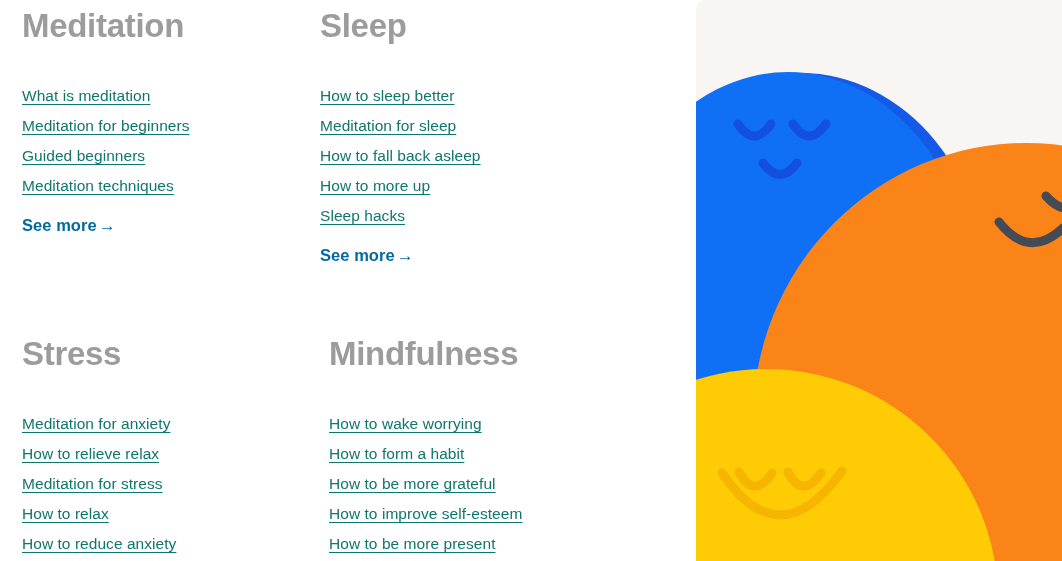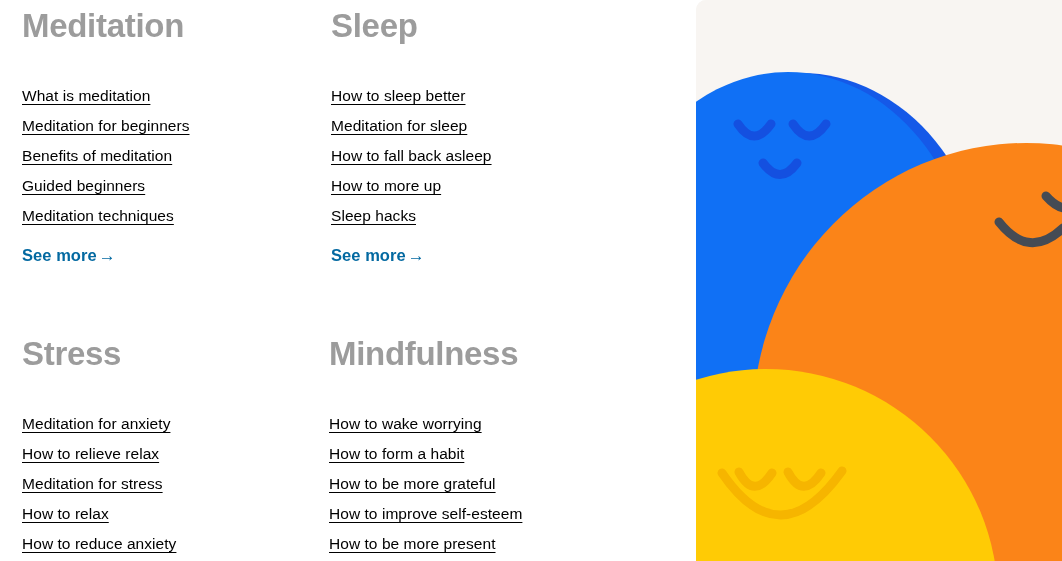--- a/index.html
+++ b/index.html
@@ -28,21 +28,21 @@
     left: 0;
     top: 0;
     width: 696px;
     height: 512px;
   }
 
   .category {
     position: absolute;
   }
   .cat-meditation   { left: 22px;  top: 4px;   width: 300px; }
-  .cat-sleep        { left: 331px; top: 4px;   width: 340px; }
+  .cat-sleep        { left: 320px; top: 4px;   width: 340px; }
   .cat-stress       { left: 22px;  top: 332px; width: 300px; }
   .cat-mindfulness  { left: 329px; top: 332px; width: 340px; }
 
   .cat-title {
     font-size: 33px;
     font-weight: 700;
     line-height: 44px;
     color: #9c9c9c;
     letter-spacing: -0.3px;
     margin: 0 0 38px 0;
@@ -53,21 +53,21 @@
     list-style: none;
     margin: 0;
     padding: 0;
   }
   .cat-links li {
     margin: 0 0 11px 0;
     line-height: 19px;
   }
   .cat-link {
     font-size: 15.5px;
-    color: #000000;
+    color: #0f766e;
     text-decoration: underline;
     text-underline-offset: 3px;
     text-decoration-thickness: 1px;
     letter-spacing: 0.05px;
     cursor: pointer;
   }
   .see-more {
     display: inline-block;
     margin-top: 10px;
     font-size: 16.5px;
@@ -106,21 +106,20 @@
 
 <div id="page">
 
   <div class="link-grid">
 
     <div class="category cat-meditation">
       <h2 class="cat-title">Meditation</h2>
       <ul class="cat-links">
         <li><a class="cat-link">What is meditation</a></li>
         <li><a class="cat-link">Meditation for beginners</a></li>
-        <li><a class="cat-link">Benefits of meditation</a></li>
         <li><a class="cat-link">Guided beginners</a></li>
         <li><a class="cat-link">Meditation techniques</a></li>
       </ul>
       <a class="see-more"><span>See more</span><span class="arrow">→</span></a>
     </div>
 
     <div class="category cat-sleep">
       <h2 class="cat-title">Sleep</h2>
       <ul class="cat-links">
         <li><a class="cat-link">How to sleep better</a></li>

